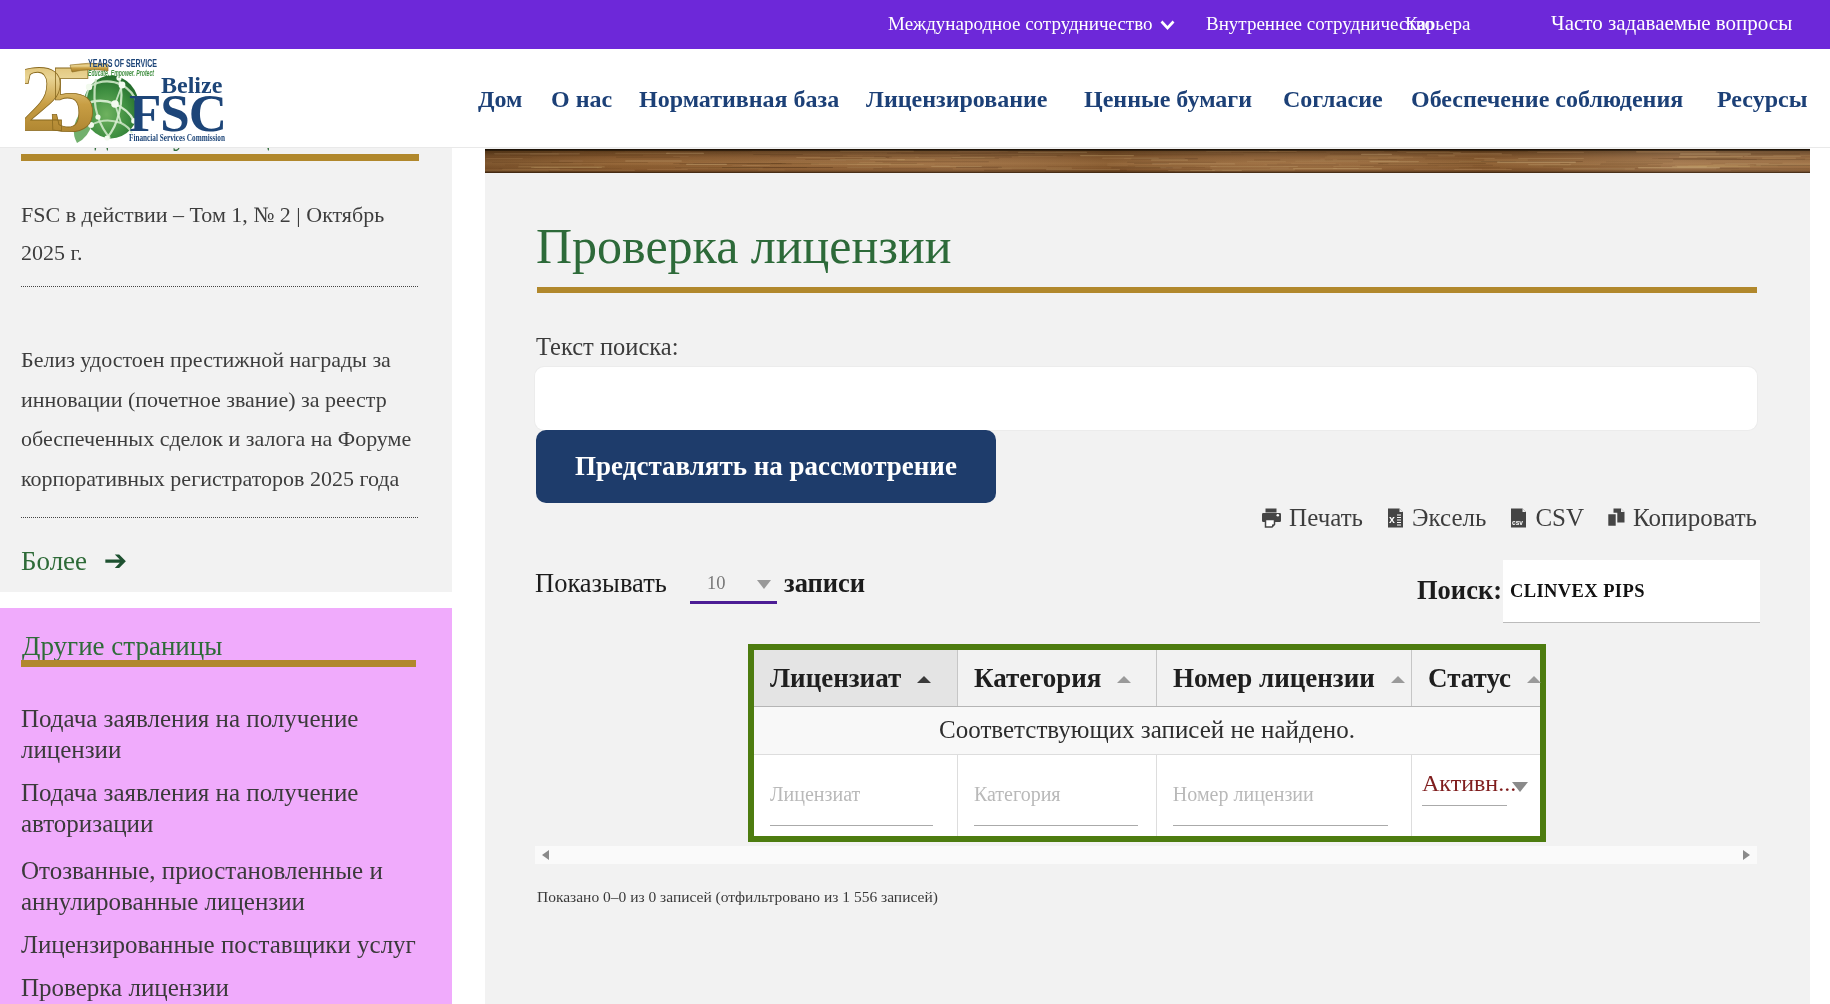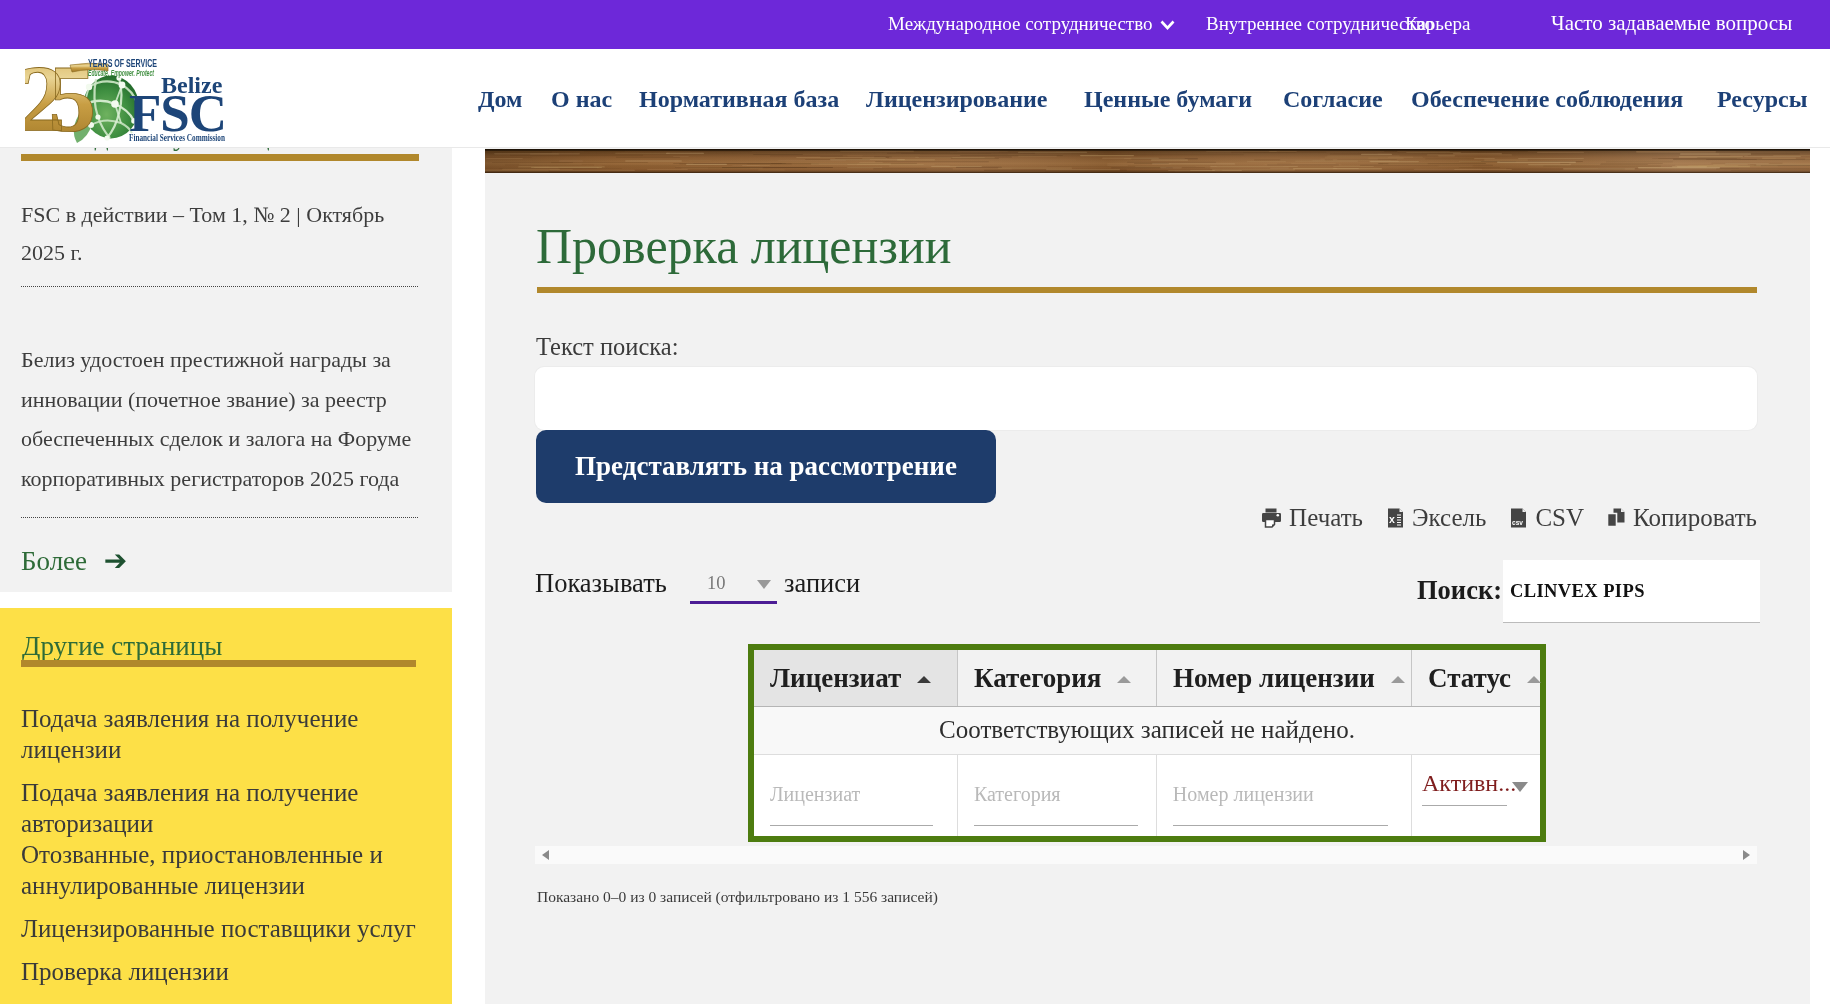--- a/index.html
+++ b/index.html
@@ -18,26 +18,26 @@
 <div class="abs" style="left:0;top:148px;width:452px;height:444px;background:#f2f2f2;z-index:1">
   <div class="abs" style="left:21px;top:-28px;font-size:28px;color:#2e6b38;white-space:nowrap">Последние публикации</div>
   <div class="abs gold" style="left:21px;top:6px;width:398px;height:7px"></div>
   <div class="abs" style="left:21px;top:48px;width:400px;font-size:22px;line-height:38px;color:#3d3d3d">FSC в действии – Том 1, № 2 | Октябрь 2025 г.</div>
   <div class="abs" style="left:21px;top:138px;width:397px;border-top:1px dotted #444"></div>
   <div class="abs" style="left:21px;top:192px;width:410px;font-size:22px;line-height:39.5px;color:#3d3d3d">Белиз удостоен престижной награды за инновации (почетное звание) за реестр обеспеченных сделок и залога на Форуме корпоративных регистраторов 2025 года</div>
   <div class="abs" style="left:21px;top:369px;width:397px;border-top:1px dotted #444"></div>
   <div class="abs" style="left:21px;top:396px;font-size:27px;color:#2e6b38">Более <span style="color:#1e5130;font-size:28px;margin-left:10px">➔</span></div>
 </div>
 
-<div class="abs" style="left:0;top:608px;width:452px;height:396px;background:#fde047;z-index:1">
+<div class="abs" style="left:0;top:608px;width:452px;height:396px;background:#f0abfc;z-index:1">
   <div class="abs" style="left:22px;top:23px;font-size:27px;color:#2e6b38">Другие страницы</div>
   <div class="abs gold" style="left:21px;top:52px;width:395px;height:7px"></div>
   <div style="position:absolute;left:21px;top:95px;width:398px;font-size:25px;color:#3a3a3a;line-height:31px">
     <div style="margin-bottom:12px">Подача заявления на получение лицензии</div>
-    <div style="margin-bottom:0">Подача заявления на получение авторизации</div>
+    <div style="margin-bottom:16px">Подача заявления на получение авторизации</div>
     <div style="margin-bottom:12px">Отозванные, приостановленные и аннулированные лицензии</div>
     <div style="margin-bottom:12px">Лицензированные поставщики услуг</div>
     <div>Проверка лицензии</div>
   </div>
 </div>
 
 <div class="abs" style="left:485px;top:148px;width:1325px;height:856px;background:#f2f2f2;z-index:1">
   <div class="abs" style="left:0;top:1px;width:1325px;height:24px"><svg xmlns="http://www.w3.org/2000/svg" width="1325" height="24" viewBox="0 0 1325 24" preserveAspectRatio="none">
         <defs>
           <linearGradient id="wv" x1="0" y1="0" x2="0" y2="1">
@@ -298,21 +298,21 @@
         </svg>Копировать</span>
   </div>
 
   <div class="abs" style="left:51px;top:282px;width:460px;height:73px;background:#1e3c6b;border-radius:10px;color:#fff;font-size:27px;font-weight:bold;text-align:center;line-height:72px">Представлять на рассмотрение</div>
 
   <div class="abs" style="left:50px;top:420px;font-size:26.5px;font-weight:normal;color:#1c1c1c">Показывать</div>
   <div class="abs" style="left:205px;top:414px;width:87px;height:42px;border-bottom:3px solid #4c1d95">
     <span style="position:absolute;left:17px;top:11px;font-size:18.5px;color:#777">10</span>
     <span style="position:absolute;right:6px;top:18px;width:0;height:0;border-left:7px solid transparent;border-right:7px solid transparent;border-top:9px solid #999"></span>
   </div>
-  <div class="abs" style="left:299px;top:420px;font-size:26.5px;font-weight:normal;color:#1c1c1c">записи</div>
+  <div class="abs" style="left:299px;top:420px;font-size:26.5px;font-weight:bold;color:#1c1c1c">записи</div>
 
   <div class="abs" style="left:932px;top:427px;font-size:26.5px;font-weight:bold;color:#1c1c1c">Поиск:</div>
   <div class="abs" style="left:1018px;top:412px;width:257px;height:63px;background:#fff;border-bottom:1px solid #bbb">
     <span style="position:absolute;left:7px;font-size:18.5px;font-weight:bold;color:#111;letter-spacing:.4px;top:21px">CLINVEX PIPS</span>
   </div>
 
   <div class="abs" style="left:263px;top:496px;width:798px;border:6px solid #4d7c0f">
     <div style="display:flex;height:57px;border-bottom:1px solid #b5b5b5">
       <div class="th" style="width:207px;background:#e4e4e4;border-right:1px solid #c6c6c6">Лицензиат <span class="sort" style="border-bottom-color:#3a3a3a"></span></div>
       <div class="th" style="width:202px;border-right:1px solid #c6c6c6">Категория <span class="sort"></span></div>

